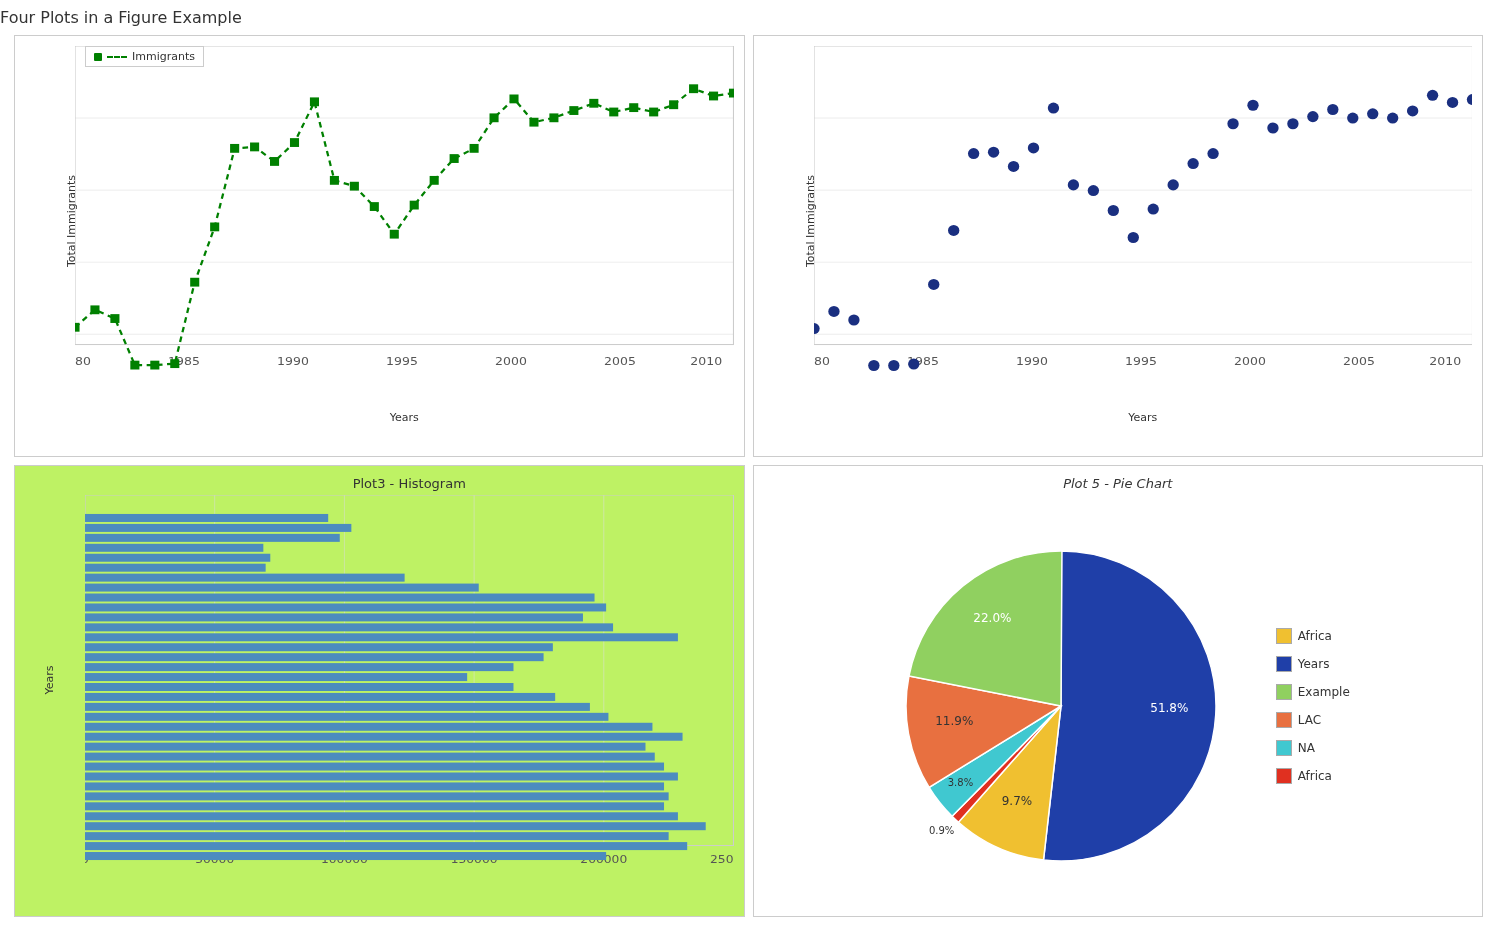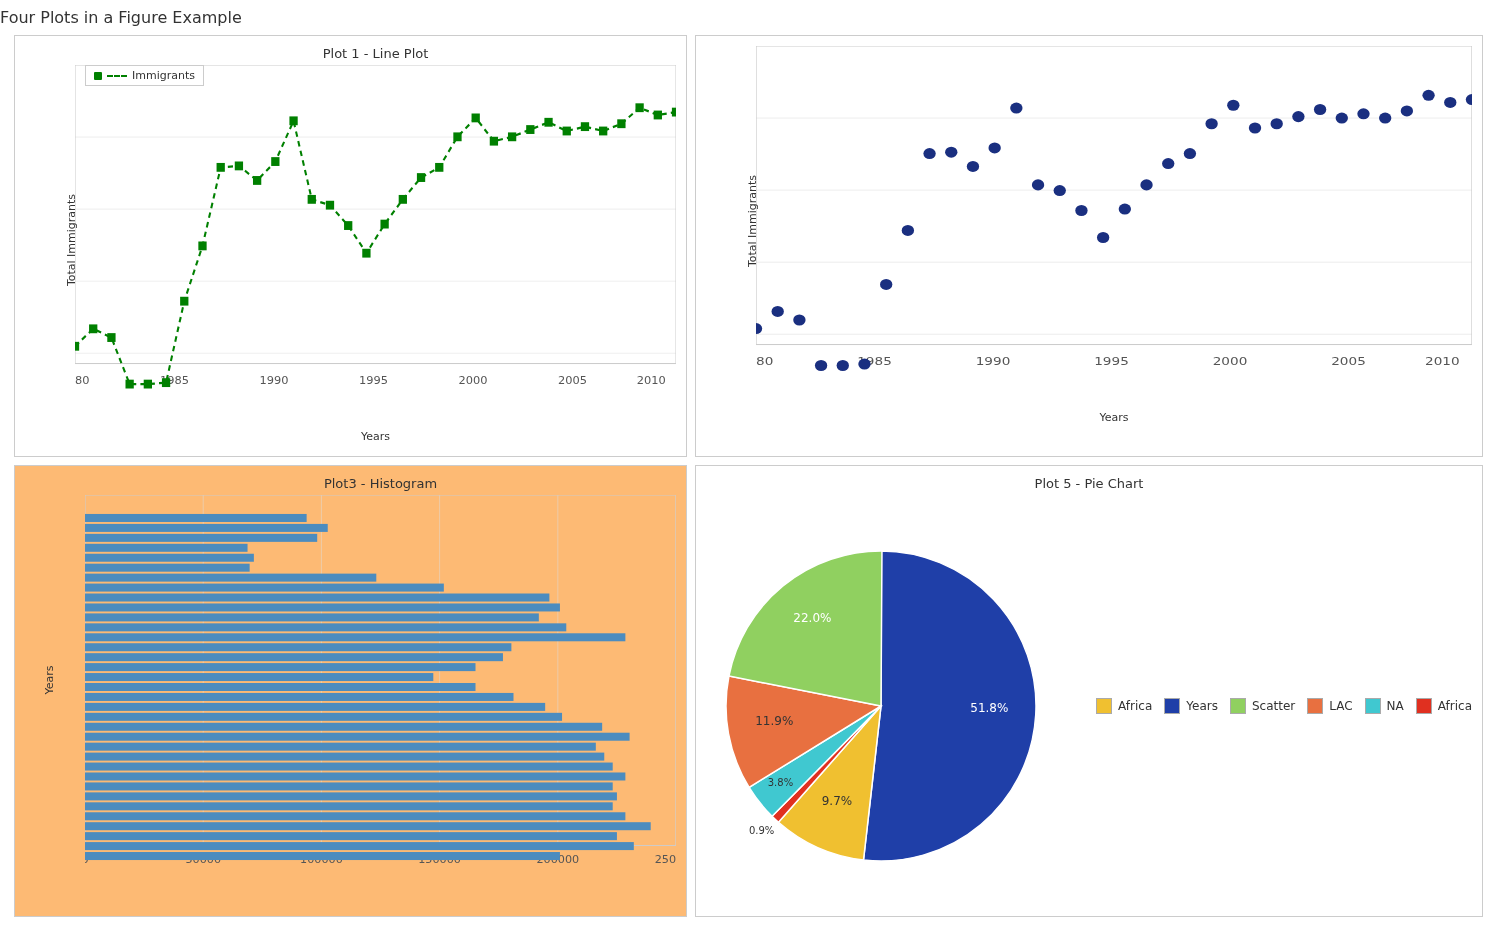--- a/index.html
+++ b/index.html
@@ -77,31 +77,33 @@
       background: #fff;
       position: relative;
     }
     .pie-title {
       position: absolute;
       top: 10px;
       left: 0; right: 0;
       text-align: center;
       font-size: 13px;
       color: #333;
+      font-style: italic;
     }
     .pie-content {
       display: flex;
       align-items: center;
       justify-content: center;
       width: 100%;
       height: 100%;
       padding-top: 30px;
     }
     .pie-legend {
       display: flex;
+      flex-direction: column;
       gap: 12px;
       margin-left: 20px;
       font-size: 12px;
     }
     .legend-item {
       display: flex;
       align-items: center;
       gap: 6px;
     }
     .legend-swatch {
@@ -127,34 +129,33 @@
       width: 8px;
       height: 8px;
       background: green;
       border-radius: 1px;
       display: inline-block;
     }
     
     .histogram-box {
       border: 1px solid #ccc;
       margin: 4px;
-      background: #fdba74;
+      background: #bef264;
       padding: 10px 10px 50px 70px;
       position: relative;
     }
   </style>
 </head>
 <body>
 
 <div class="page-title">Four Plots in a Figure Example</div>
 
 <div class="plots-grid">
 
   <div class="plot-box">
-    <div class="plot-title">Plot 1 - Line Plot</div>
     <div class="plot-area">
       <span class="y-axis-label">Total Immigrants</span>
       <span class="x-axis-label">Years</span>
       <div class="line-legend">
         <span class="legend-dot-green"></span>
         <span style="border-top:2px dashed green;display:inline-block;width:20px;"></span>
         <span>Immigrants</span>
       </div>
       <svg class="plot-svg" viewBox="0 0 580 340" preserveAspectRatio="none" id="line-svg">
 
@@ -396,21 +397,21 @@
       <div class="legend-item">
             <span class="legend-swatch" style="background:#f0c030;"></span>
             <span>Africa</span>
           </div>
           <div class="legend-item">
             <span class="legend-swatch" style="background:#1f3fa8;"></span>
             <span>Years</span>
           </div>
           <div class="legend-item">
             <span class="legend-swatch" style="background:#90d060;"></span>
-            <span>Scatter</span>
+            <span>Example</span>
           </div>
           <div class="legend-item">
             <span class="legend-swatch" style="background:#e87040;"></span>
             <span>LAC</span>
           </div>
           <div class="legend-item">
             <span class="legend-swatch" style="background:#40c8d0;"></span>
             <span>NA</span>
           </div>
           <div class="legend-item">

